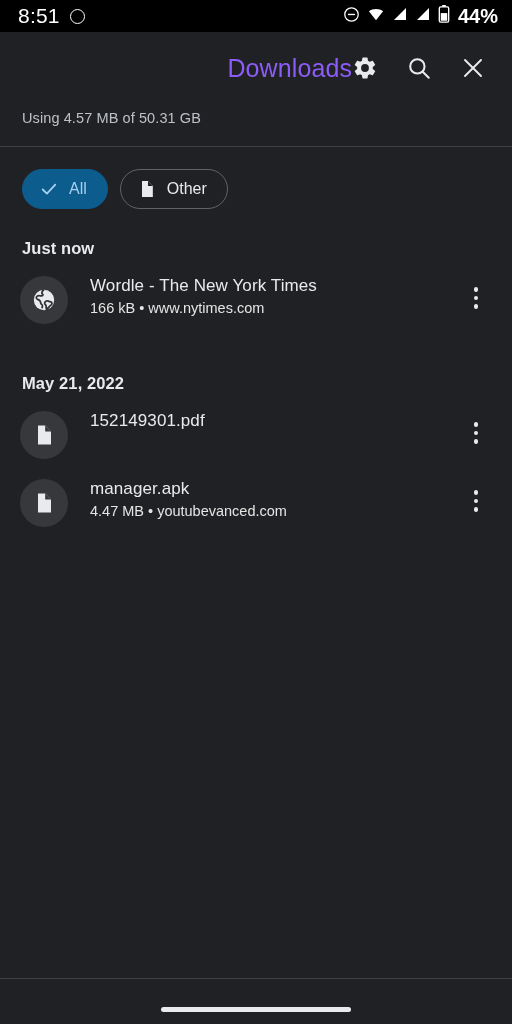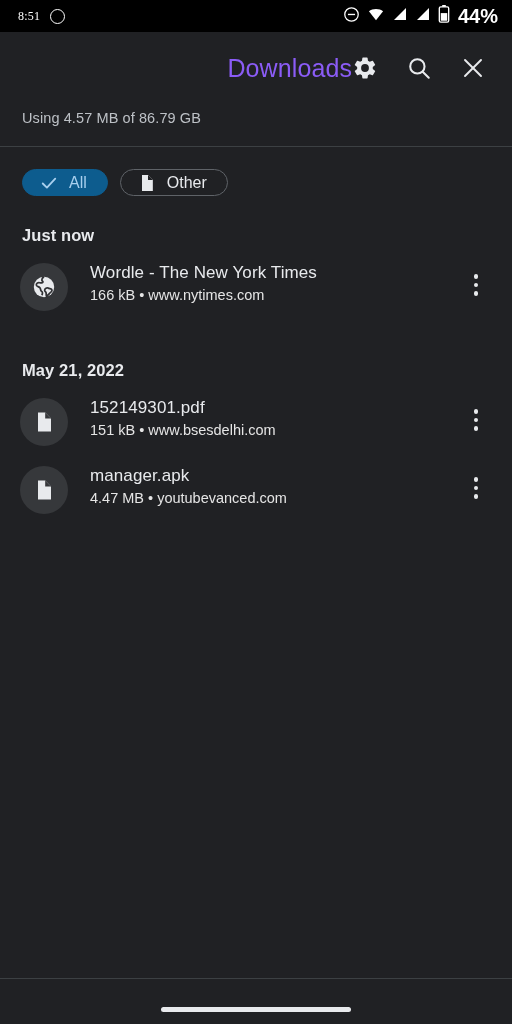--- a/index.html
+++ b/index.html
@@ -14,21 +14,21 @@
   
   .status-bar {
     height: 32px; width: 100%;
     background: #000;
     display: flex; align-items: center;
     justify-content: space-between;
     padding: 0 14px 0 18px;
     color: #fff;
   }
   .status-left { display: flex; align-items: center; gap: 10px; }
-  .status-time { font-size: 12px; font-weight: 400; letter-spacing: .2px; font-family: Liberation Serif, serif; }
+  .status-time { font-size: 21px; font-weight: 400; letter-spacing: .2px; }
   .notif-circle {
     width: 15px; height: 15px; border-radius: 50%;
     border: 1.8px solid #fff;
   }
   .status-right { display: flex; align-items: center; gap: 7px; }
   .status-battery-text { font-size: 20px; font-weight: 700; margin-left: 1px; }
 
   
   .app-header {
     height: 72px;
@@ -63,21 +63,21 @@
     margin-top: 20px;
   }
 
   
   .chip-row {
     display: flex; align-items: center;
     gap: 12px;
     padding: 22px 0 0 22px;
   }
   .chip {
-    height: 27px;
+    height: 40px;
     display: flex; align-items: center;
     gap: 10px;
     padding: 0 20px 0 16px;
     border-radius: 20px;
     border: 1px solid #5f6368;
     font-size: 16px;
     color: #e8eaed;
     cursor: pointer;
     background: transparent;
     white-space: nowrap;
@@ -200,21 +200,21 @@
     </div>
     <div class="icon-btn">
       <svg width="24" height="24" viewBox="0 0 24 24">
         <line x1="4" y1="4" x2="20" y2="20" stroke="#e8eaed" stroke-width="1.9" stroke-linecap="round"></line>
         <line x1="20" y1="4" x2="4" y2="20" stroke="#e8eaed" stroke-width="1.9" stroke-linecap="round"></line>
       </svg>
     </div>
   </div>
 </div>
 
-<div class="storage-line">Using 4.57 MB of 86.79 GB</div>
+<div class="storage-line">Using 4.57 MB of 50.31 GB</div>
 
 <div class="divider"></div>
 
 <div class="chip-row">
   <div class="chip selected">
     <span class="chip-icon">
       <svg width="20" height="20" viewBox="0 0 24 24">
           <path d="M4.5 12.6 L9.5 17.5 L19.5 6.8" fill="none" stroke="#a8cfee" stroke-width="2.2" stroke-linecap="round" stroke-linejoin="round"></path>
         </svg>
     </span>
@@ -258,21 +258,20 @@
 
   <div class="download-row">
     <div class="avatar">
       <svg width="24" height="24" viewBox="0 0 24 24">
           <path d="M6 2.5h7.2L19 8.4V21.5H6z" fill="#e8eaed"></path>
           <path d="M13.2 2.5 19 8.4h-5.8z" fill="#36383b"></path>
         </svg>
     </div>
     <div class="row-text">
       <div class="row-title">152149301.pdf</div>
-      <div class="row-sub">151 kB • www.bsesdelhi.com</div>
     </div>
     <div class="overflow-btn">
       <i></i>
       <i></i>
       <i></i>
     </div>
   </div>
 
   <div class="download-row">
     <div class="avatar">

